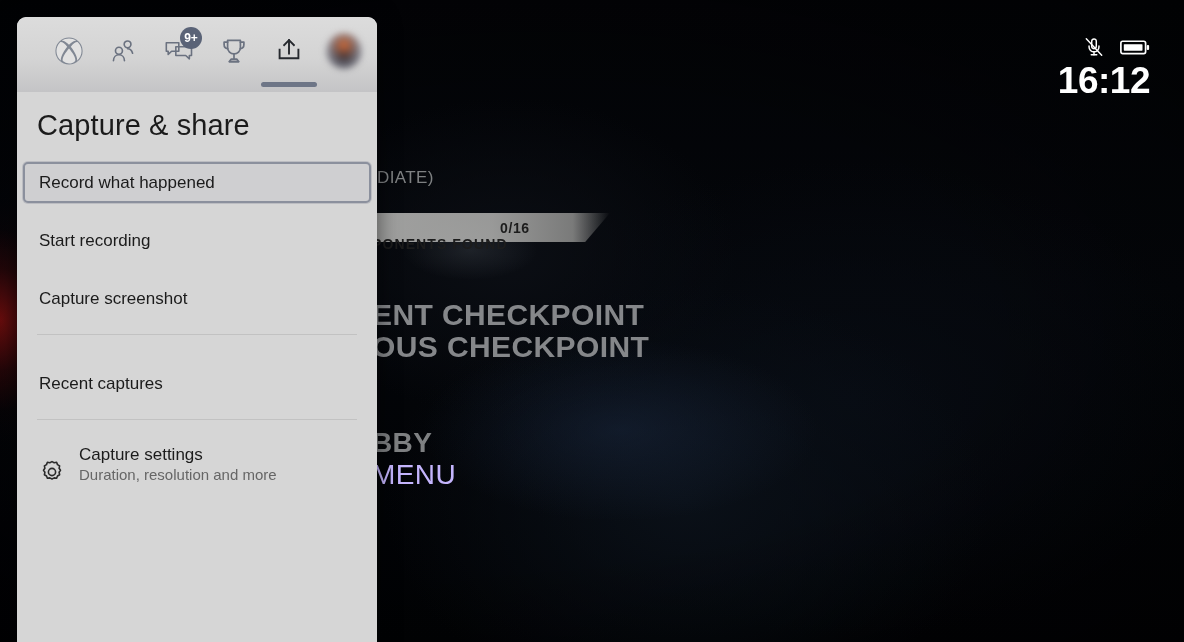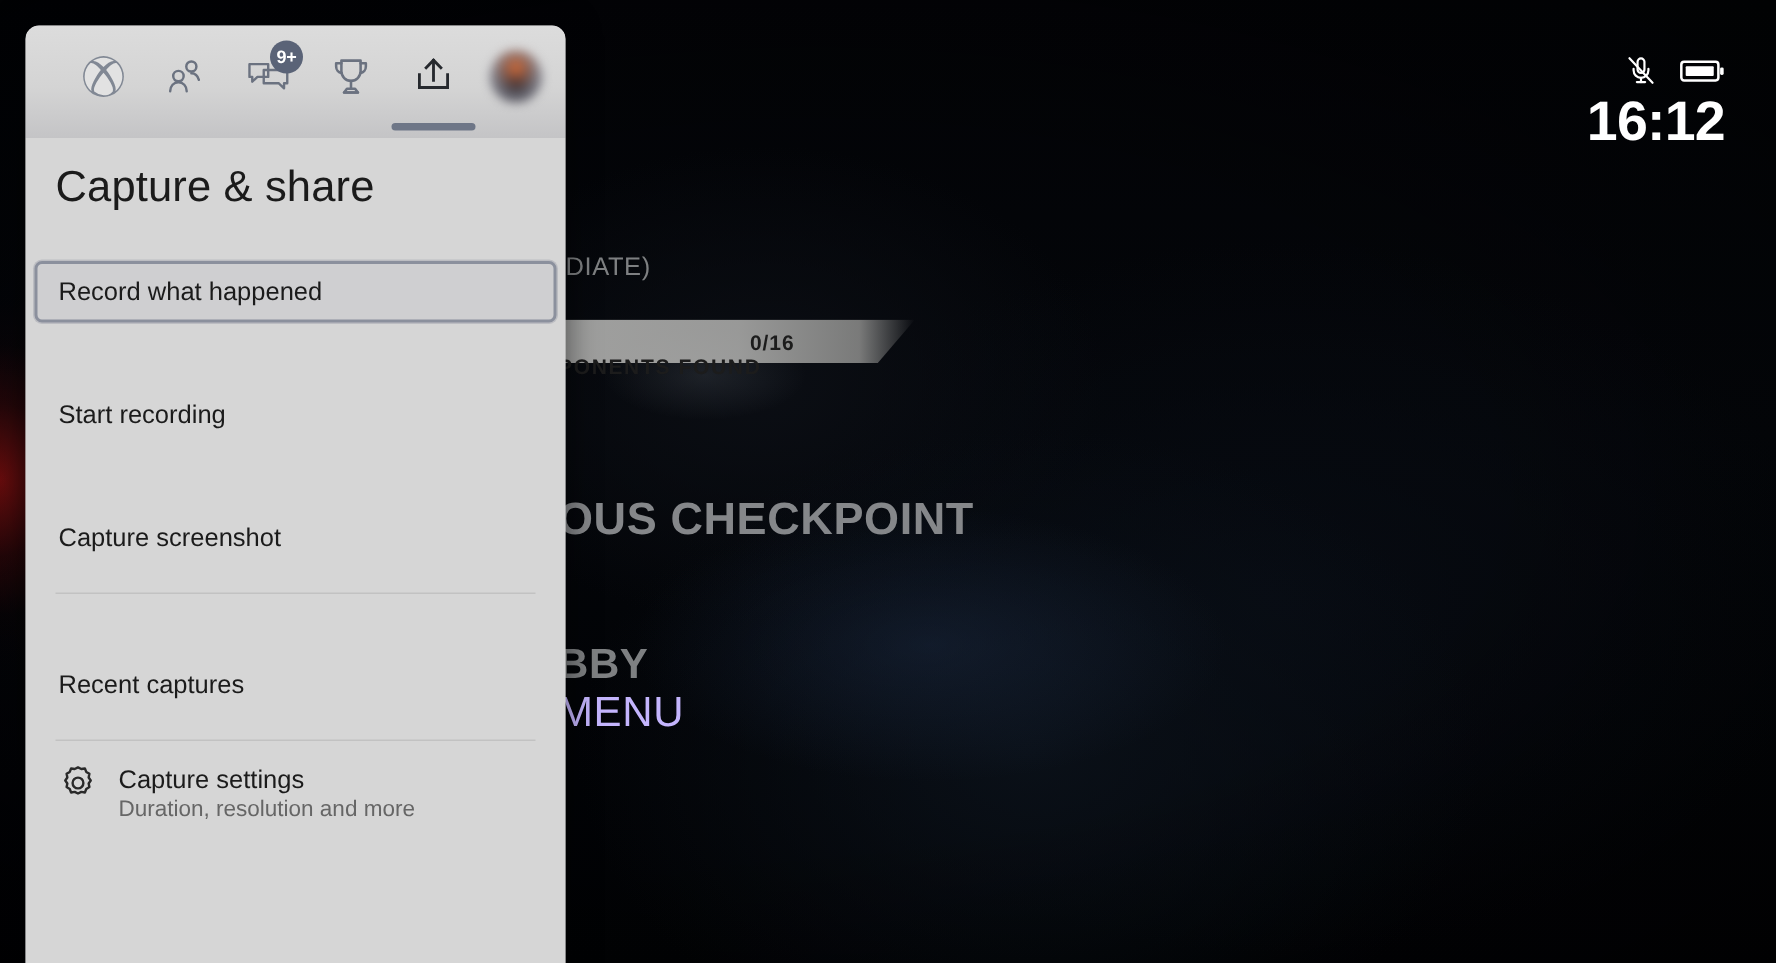--- a/index.html
+++ b/index.html
@@ -267,21 +267,21 @@
     padding: 14px 0 16px 20px;
     font-weight: normal;
     margin: 0;
     letter-spacing: 0.1px;
   }
 
   .menu-item {
     display: flex;
     align-items: center;
     height: 41px;
-    margin: 16px 6px;
+    margin: 4px 6px;
     padding-left: 14px;
     box-sizing: border-box;
     border: 2px solid transparent;
     border-radius: 5px;
     cursor: pointer;
     color: #1b1b1b;
     font-size: 17px;
   }
   .menu-item.selected {
     background: #cfcfd1;
@@ -291,21 +291,21 @@
   .menu-gap { height: 9px; }
 
   .menu-divider {
     height: 1px;
     background: #c2c2c2;
     margin: 15px 20px 15px 20px;
   }
 
   #settings-row {
     display: flex;
-    align-items: flex-start;
+    align-items: flex-end;
     gap: 14px;
     padding-left: 16px;
     margin: 0 6px;
     height: 50px;
     border-radius: 5px;
     cursor: pointer;
   }
   #settings-icon { flex: none; width: 26px; height: 26px; }
   #settings-text { display: flex; flex-direction: column; justify-content: center; }
   #settings-title {
@@ -330,20 +330,21 @@
     <div class="bg-layer bg-highlight-a"></div>
     <div class="bg-layer bg-red-glow"></div>
     <div class="bg-layer bg-vignette"></div>
 
     <div class="game-text" id="game-difficulty">RMEDIATE)</div>
 
     <div id="game-objective-banner"></div>
     <div class="game-text" id="game-objective-label">PONENTS FOUND</div>
     <div class="game-text" id="game-objective-count">0/16</div>
 
+    <div class="game-text" id="game-checkpoint-current">ENT CHECKPOINT</div>
     <div class="game-text" id="game-checkpoint-previous">OUS CHECKPOINT</div>
 
     <div class="game-text" id="game-lobby">BBY</div>
     <div class="game-text" id="game-menu">MENU</div>
   </div>
 
   <div id="status-cluster">
     <div id="status-icons">
 
       <span>

